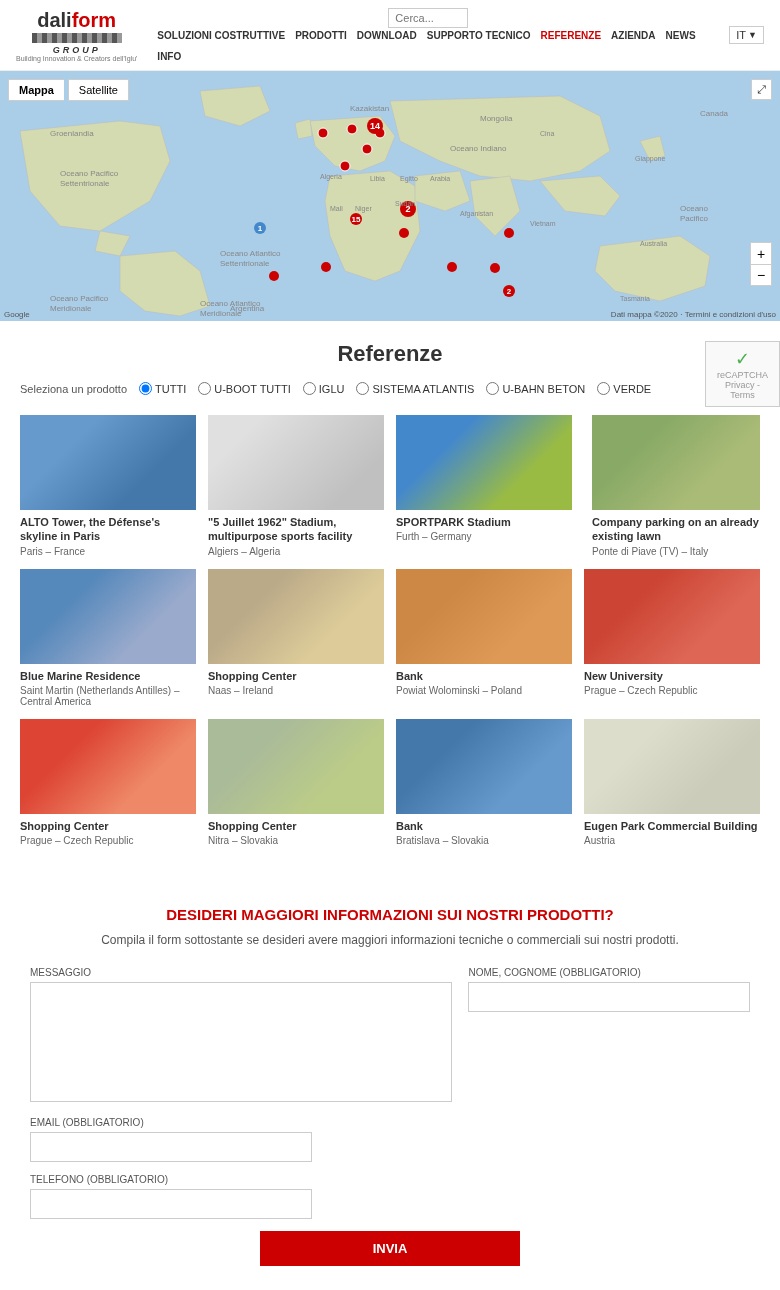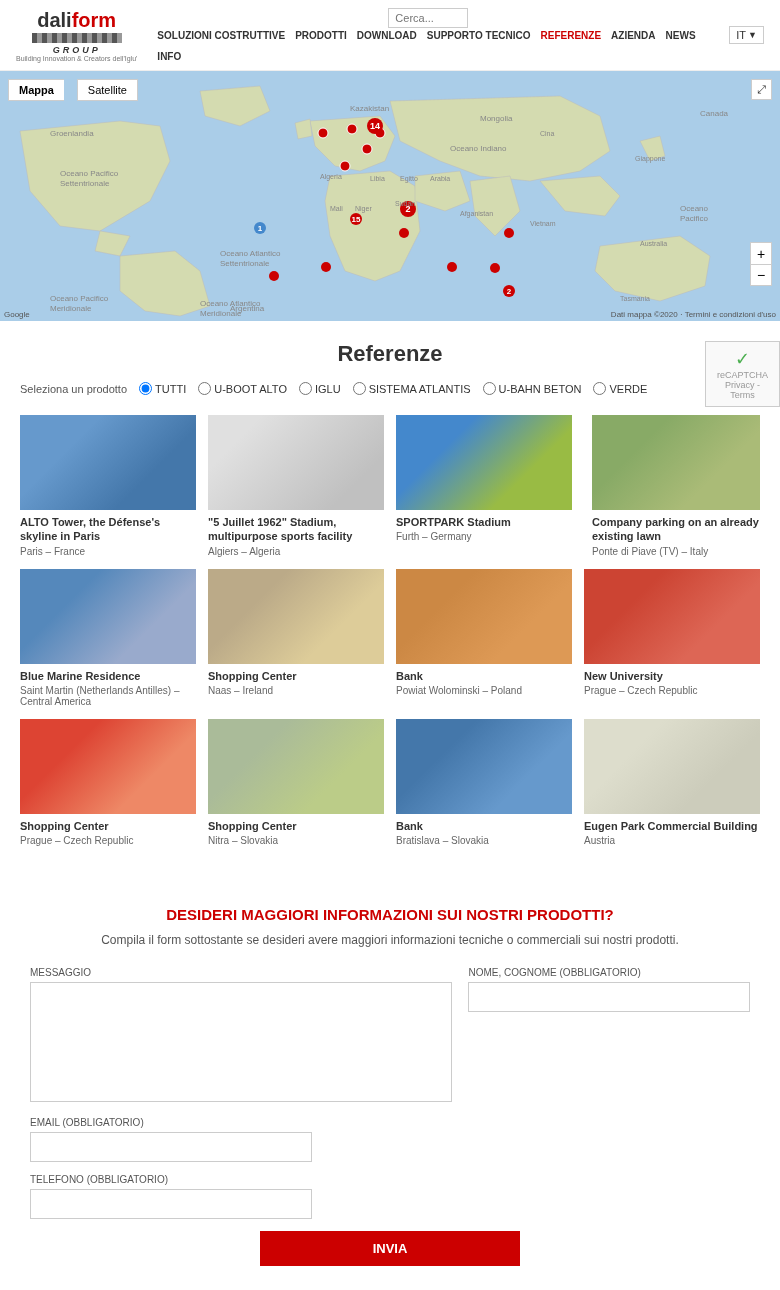--- a/index.html
+++ b/index.html
@@ -141,21 +141,21 @@
     <text x="395" y="135" fill="#888" font-size="7">Sudan</text>
     <text x="430" y="110" fill="#888" font-size="7">Arabia</text>
     <text x="460" y="145" fill="#888" font-size="7">Afganistan</text>
     <text x="540" y="65" fill="#888" font-size="7">Cina</text>
     <text x="530" y="155" fill="#888" font-size="7">Vietnam</text>
     <text x="635" y="90" fill="#888" font-size="7">Giappone</text>
     <text x="640" y="175" fill="#888" font-size="7">Australia</text>
     <text x="620" y="230" fill="#888" font-size="7">Tasmania</text>
   </svg>
 
-  <div style="position:absolute; top:8px; left:8px; display:flex; gap:13px; z-index:10;">
+  <div style="position:absolute; top:8px; left:8px; display:flex; gap:4px; z-index:10;">
     <button style="background:#fff; border:1px solid #ccc; padding:4px 10px; font-size:11px; cursor:pointer; font-weight:bold; border-right:none;">Mappa</button>
     <button style="background:#fff; border:1px solid #ccc; padding:4px 10px; font-size:11px; cursor:pointer;">Satellite</button>
   </div>
   <div style="position:absolute; top:8px; right:8px; background:#fff; border:1px solid #ccc; padding:3px 5px; font-size:11px; cursor:pointer; z-index:10;">⤢</div>
   <div style="position:absolute; right:8px; bottom:35px; display:flex; flex-direction:column; z-index:10;">
     <button style="background:#fff; border:1px solid #ccc; width:22px; height:22px; display:flex; align-items:center; justify-content:center; font-size:14px; cursor:pointer; border-bottom:none;">+</button>
     <button style="background:#fff; border:1px solid #ccc; width:22px; height:22px; display:flex; align-items:center; justify-content:center; font-size:14px; cursor:pointer;">−</button>
   </div>
   <div style="position:absolute; bottom:2px; right:4px; font-size:8px; color:#555; z-index:10;">Dati mappa ©2020 · Termini e condizioni d'uso</div>
   <div style="position:absolute; bottom:2px; left:4px; font-size:8px; color:#555; z-index:10;">Google</div>
@@ -165,21 +165,21 @@
   <h1 style="text-align:center; font-size:22px; font-weight:bold; color:#333; margin-bottom:15px;">Referenze</h1>
 
   <div style="display:flex; align-items:center; gap:12px; flex-wrap:wrap; margin-bottom:20px; font-size:11px;">
     <span style="color:#555;">Seleziona un prodotto</span>
     <label style="display:flex; align-items:center; gap:3px; cursor:pointer;">
       <input type="radio" name="filter" checked="" style=""> 
         <span>TUTTI</span>
     </label>
     <label style="display:flex; align-items:center; gap:3px; cursor:pointer;">
       <input type="radio" name="filter" style=""> 
-        <span>U-BOOT ALTO</span>
+        <span>U-BOOT TUTTI</span>
     </label>
     <label style="display:flex; align-items:center; gap:3px; cursor:pointer;">
       <input type="radio" name="filter" style=""> 
         <span>IGLU</span>
     </label>
     <label style="display:flex; align-items:center; gap:3px; cursor:pointer;">
       <input type="radio" name="filter" style=""> 
         <span>SISTEMA ATLANTIS</span>
     </label>
     <label style="display:flex; align-items:center; gap:3px; cursor:pointer;">

